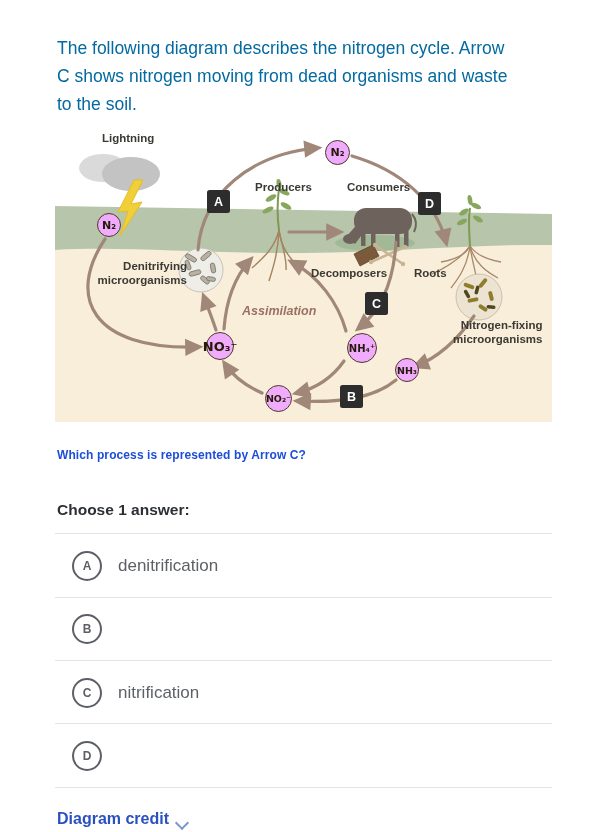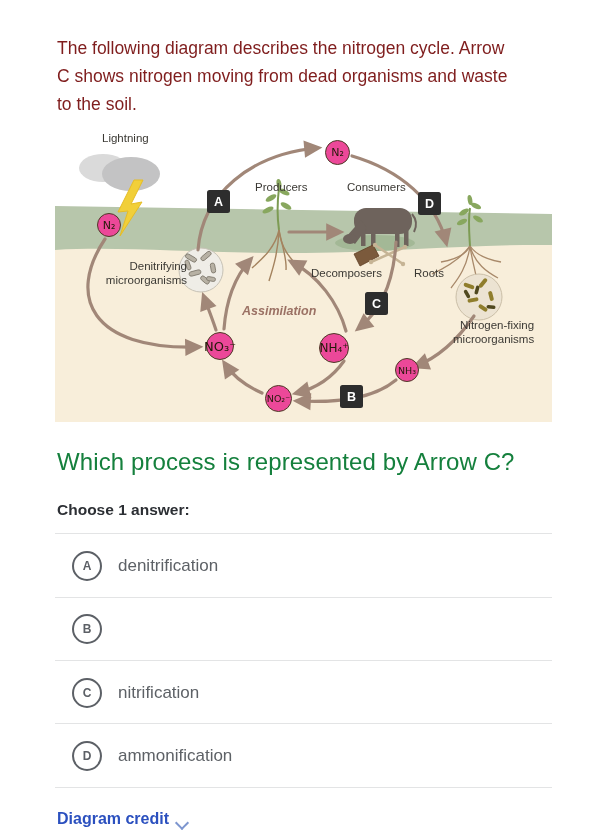--- a/index.html
+++ b/index.html
@@ -2,43 +2,43 @@
 <html><head>
 <meta charset="utf-8">
 <style>
   html,body{margin:0;padding:0;}
   body{
     width:607px;height:832px;background:#ffffff;position:relative;overflow:hidden;
     font-family:"Liberation Sans",sans-serif;
   }
   .intro{
     position:absolute;left:57px;top:16px;width:500px;
-    font-size:17.5px;line-height:28px;color:#7f1d1d;white-space:pre-line;
+    font-size:17.5px;line-height:28px;color:#0369a1;white-space:pre-line;
   }
   
   .diagram{position:absolute;left:55px;top:118px;width:497px;height:304px;}
   .diagram svg.art{position:absolute;left:0;top:0;}
   .dlabel{
-    position:absolute;font-weight:normal;font-size:11.5px;color:#3b3934;
+    position:absolute;font-weight:bold;font-size:11.5px;color:#3b3934;
     white-space:pre-line;line-height:13.5px;padding-left:7px;
   }
   .assim{
     position:absolute;font-weight:bold;font-style:italic;font-size:12.5px;color:#9b7164;
   }
   .abox{
     position:absolute;width:23px;height:23px;background:#2d2d2d;border-radius:2.5px;
     color:#fff;font-weight:bold;font-size:12.5px;display:flex;align-items:center;justify-content:center;
   }
   .mol{
-    position:absolute;border-radius:50%;background:#ec4899;border:1.5px solid #4d3b26;
-    color:#241a08;font-weight:normal;display:flex;align-items:center;justify-content:center;
+    position:absolute;border-radius:50%;background:#f0abfc;border:1.5px solid #4d3b26;
+    color:#241a08;font-weight:bold;display:flex;align-items:center;justify-content:center;
     font-family:"DejaVu Sans",sans-serif;box-sizing:border-box;
   }
   
-  .question{position:absolute;left:57px;top:448px;font-size:24px;color:#15803d;letter-spacing:.1px;}
+  .question{position:absolute;left:57px;top:448px;font-size:12px;color:#1d4ed8;letter-spacing:.1px;font-weight:bold;}
   .choose{position:absolute;left:57px;top:501px;font-size:15.5px;font-weight:bold;color:#2c2f34;}
   .divider{position:absolute;left:55px;width:497px;height:1px;background:#e3e4e5;}
   .choice{
     position:absolute;left:55px;width:497px;height:36px;display:flex;align-items:center;cursor:pointer;
   }
   .radio{
     width:30px;height:30px;border:2px solid #5c6066;border-radius:50%;box-sizing:border-box;
     margin-left:17px;display:flex;align-items:center;justify-content:center;
     font-size:12px;font-weight:bold;color:#5c6066;flex:none;background:#fff;
   }
@@ -228,21 +228,21 @@
   <div class="assim" style="left:187px;top:186px;">Assimilation</div>
 
   <div class="abox" style="left:152px;top:72px;">A</div>
   <div class="abox" style="left:363px;top:74px;">D</div>
   <div class="abox" style="left:310px;top:174px;">C</div>
   <div class="abox" style="left:285px;top:267px;">B</div>
 
   <div class="mol" style="left:42px;top:95px;width:24px;height:24px;font-size:11px;">N₂</div>
   <div class="mol" style="left:270px;top:22px;width:25px;height:25px;font-size:11px;">N₂</div>
   <div class="mol" style="left:151px;top:214px;width:28px;height:28px;font-size:13px;">NO₃⁻</div>
-  <div class="mol" style="left:264px;top:215px;width:30px;height:30px;font-size:12px;">NH₄⁺</div>
+  <div class="mol" style="left:292px;top:215px;width:30px;height:30px;font-size:10px;">NH₄⁺</div>
   <div class="mol" style="left:340px;top:240px;width:24px;height:24px;font-size:9.5px;text-align:center;">NH₃</div>
   <div class="mol" style="left:210px;top:267px;width:27px;height:27px;font-size:9.5px;">NO₂⁻</div>
 </div>
 
 <div class="question">Which process is represented by Arrow C?</div>
 <div class="choose">Choose 1 answer:</div>
 
 <div class="divider" style="top:533px;"></div>
 <div class="divider" style="top:597px;"></div>
 <div class="divider" style="top:660px;"></div>
@@ -255,19 +255,18 @@
 </div>
 <div class="choice" style="top:611px;">
   <div class="radio">B</div>
 </div>
 <div class="choice" style="top:675px;">
   <div class="radio">C</div>
   <div class="choice-label">nitrification</div>
 </div>
 <div class="choice" style="top:738px;">
   <div class="radio">D</div>
-  <div class="choice-label">ammonification</div>
 </div>
 
 <div class="credit">
   <span>Diagram credit</span>
   <span class="chev"></span>
 </div>
 
 </body></html>

